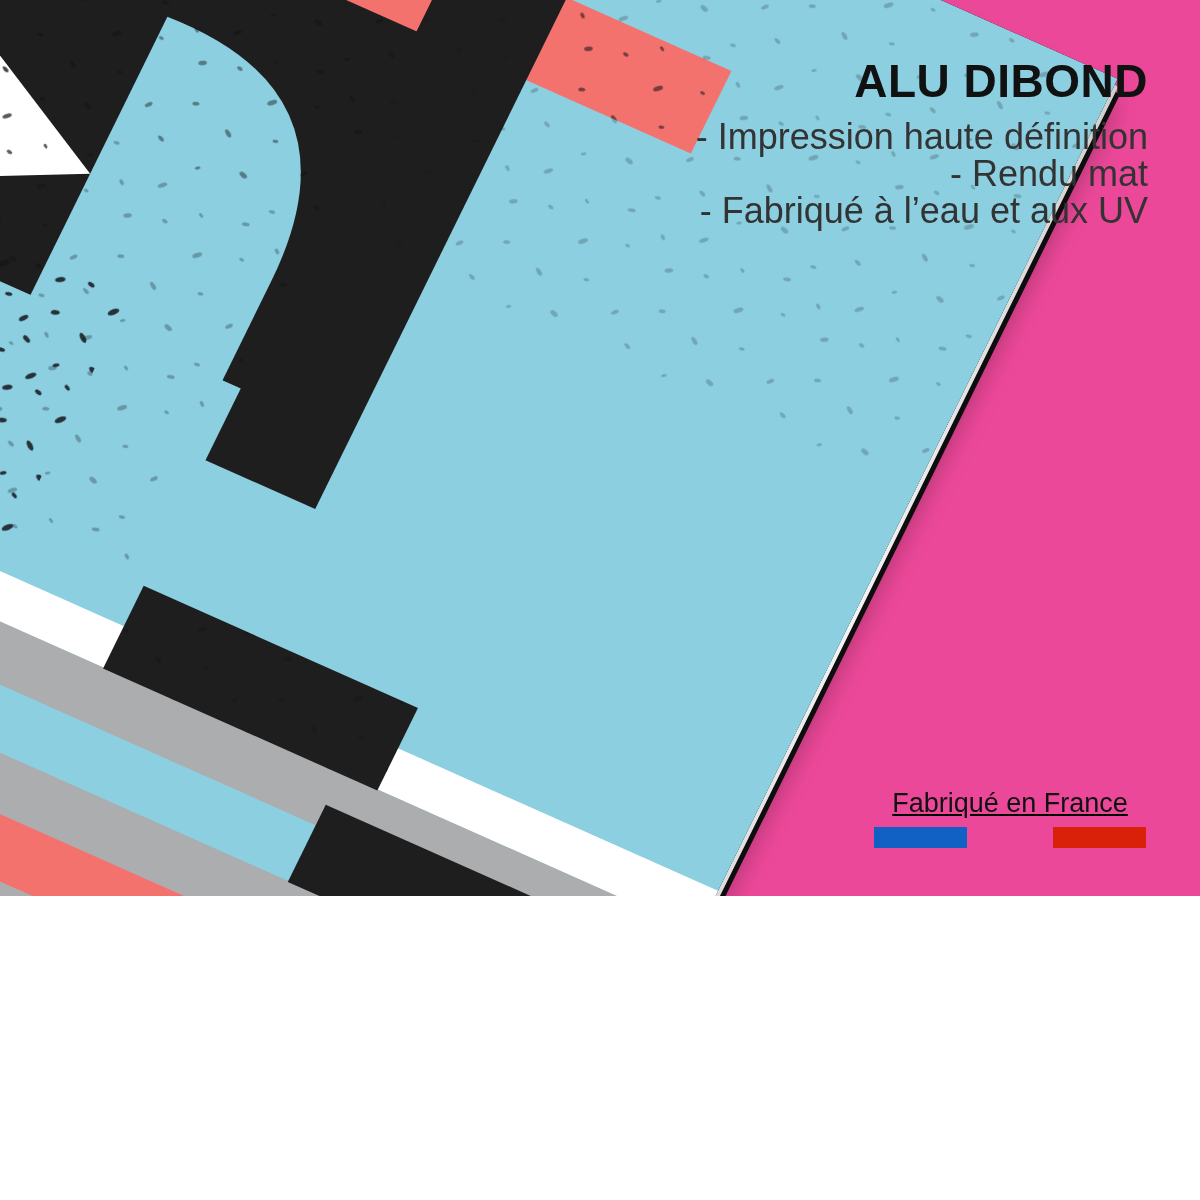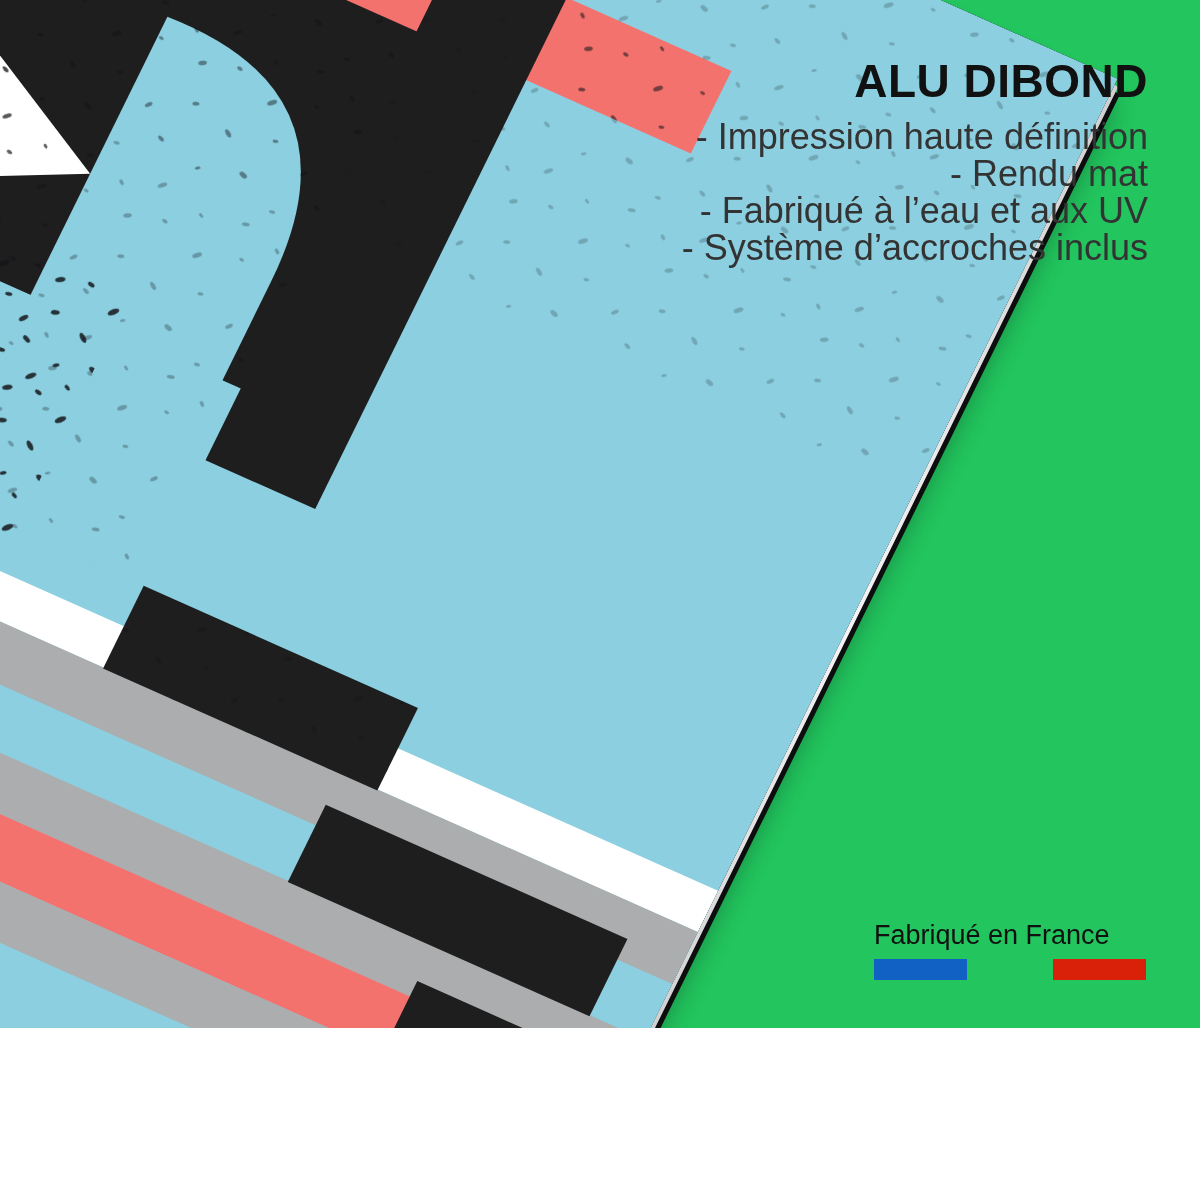--- a/index.html
+++ b/index.html
@@ -3,21 +3,21 @@
 <meta charset="utf-8">
 <style>
   html,body{margin:0;padding:0;}
   body{
     width:1200px;height:1200px;
     background:#ffffff;
     font-family:"Liberation Sans",sans-serif;
     overflow:hidden;
     position:relative;
   }
-  #stage{position:absolute;inset:0;width:1200px;height:1028px;overflow:hidden;background:#22c55e;}
+  #stage{position:absolute;inset:0;width:1200px;height:896px;overflow:hidden;background:#ec4899;}
 
   
   #panel-wrap{
     position:absolute;
     left:-470px; top:-250px;
     width:1350px; height:1350px;
     transform:rotate(26.2deg) skewY(-2.2deg);
     transform-origin:50% 50%;
   }
   #panel-edge-shadow{
@@ -68,20 +68,22 @@
     color:#333333;
     line-height:37px;
     white-space:nowrap;
   }
 
   
   #made-in-france{
     position:absolute;
     right:54px; bottom:48px;
     width:272px;
+    text-align:center;
+    text-decoration:underline;
   }
   #made-in-france-label{
     font-size:27px;
     color:#111111;
     line-height:1;
     margin-bottom:10px;
     white-space:nowrap;
   }
   #flag-bars{
     display:flex;
@@ -224,21 +226,20 @@
     </div>
   </div>
 
   <div id="info-block">
     <h1 id="product-title">ALU DIBOND</h1>
 
     <div id="feature-list">
       <div class="feature-line">- Impression haute définition</div>
       <div class="feature-line">- Rendu mat</div>
       <div class="feature-line">- Fabriqué à l’eau et aux UV</div>
-      <div class="feature-line">- Système d’accroches inclus</div>
     </div>
   </div>
 
   <div id="made-in-france">
     <div id="made-in-france-label">Fabriqué en France</div>
     <div id="flag-bars">
       <div class="flag-bar" id="flag-bar-blue" style="background: rgb(17, 97, 196);"></div>
       <div class="flag-bar" id="flag-bar-red" style="background: rgb(217, 32, 9);"></div>
     </div>
   </div>

